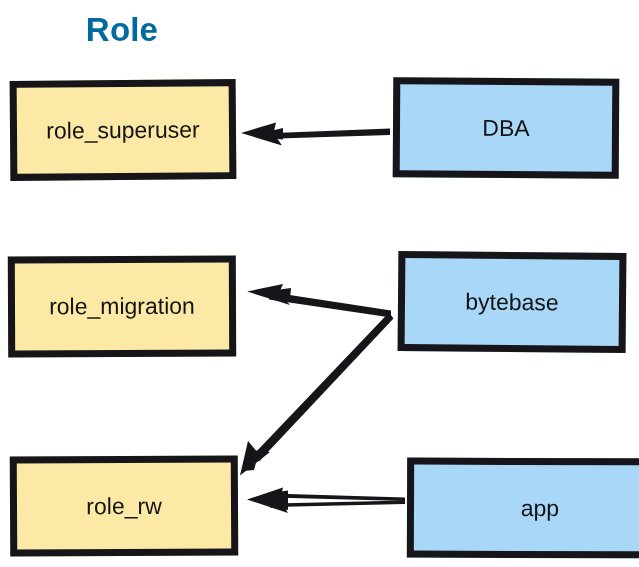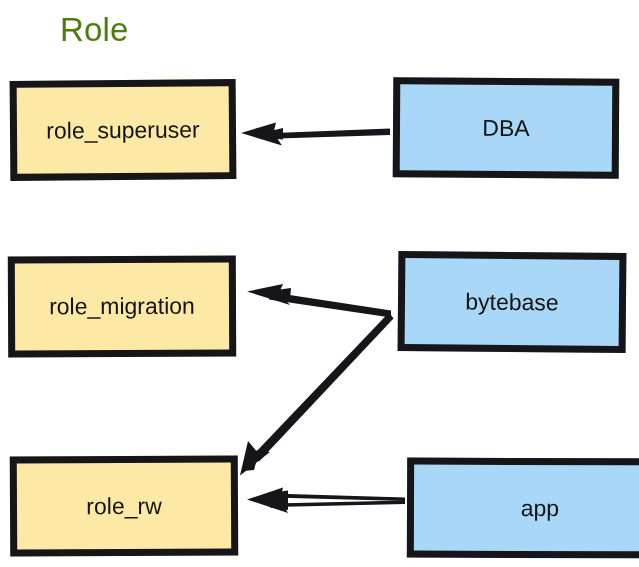--- a/index.html
+++ b/index.html
@@ -13,24 +13,24 @@
   #canvas {
     position: relative;
     width: 639px;
     height: 567px;
     background: #ffffff;
     overflow: hidden;
   }
   .col-heading {
     position: absolute;
     font-size: 33px;
-    color: #4d7c0f;
-    font-weight: 400;
+    color: #0369a1;
+    font-weight: 700;
     letter-spacing: 0.2px;
-    text-align: left;
+    text-align: center;
     line-height: 1;
     white-space: nowrap;
   }
   .node {
     position: absolute;
     box-sizing: border-box;
     display: flex;
     align-items: center;
     justify-content: center;
     color: #141414;

